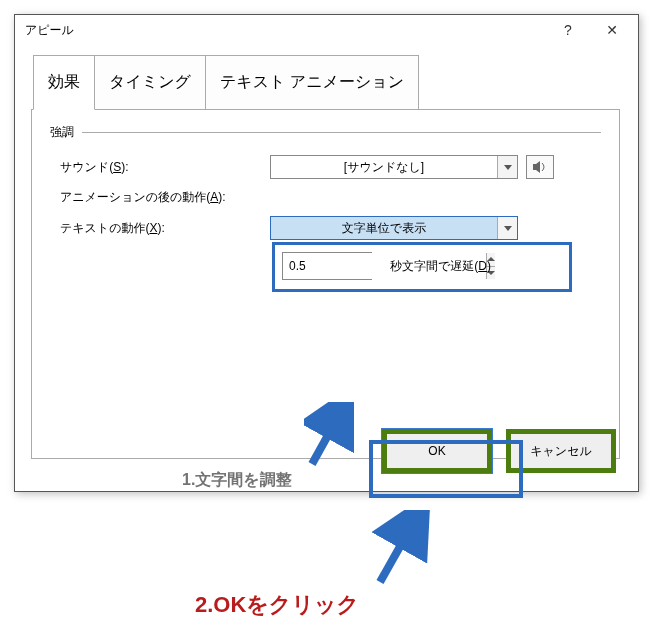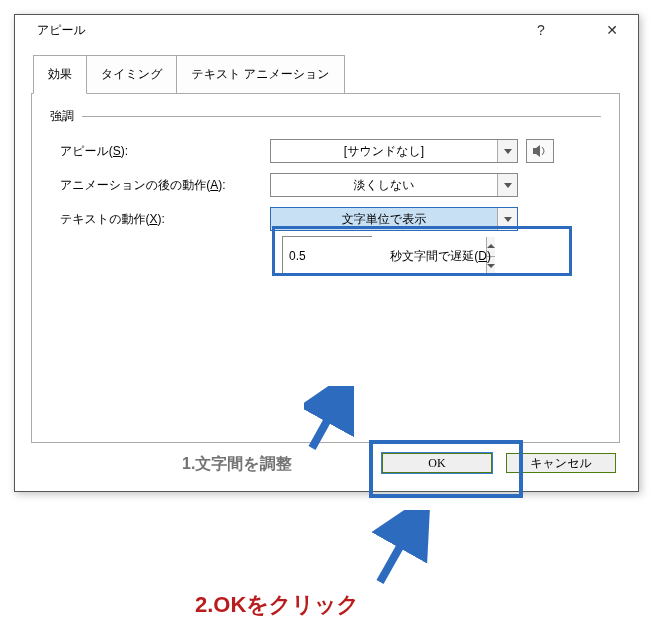--- a/index.html
+++ b/index.html
@@ -20,49 +20,48 @@
     width: 625px;
     height: 478px;
     background: #fff;
     border: 1px solid #555;
     box-shadow: 2px 2px 8px rgba(0,0,0,0.25);
   }
   .titlebar {
     height: 30px;
     display: flex;
     align-items: center;
-    padding: 0 4px 0 22px;
-    background: #fff;
-    gap: 27px;
+    padding: 0 4px 0 10px;
+    background: #fff;
   }
   .titlebar-title {
     flex: 1;
     font-size: 12px;
   }
   .titlebar-btn {
     width: 44px;
     height: 28px;
     display: flex;
     align-items: center;
     justify-content: center;
     font-size: 14px;
     color: #333;
   }
   .tabs {
     display: flex;
     margin: 10px 10px 0 18px;
     position: relative;
   }
   .tab {
-    padding: 10px 14px;
+    padding: 16px 14px;
     border: 1px solid #aaa;
     background: #fff;
     margin-right: 0;
     position: relative;
-    font-size: 12px;
+    font-size: 16px;
   }
   .tab.active {
     border-bottom: 1px solid #fff;
     z-index: 2;
   }
   .tab.inactive {
     border-left: none;
     background: #fdfdfd;
     text-align: center;
   }
@@ -139,21 +138,21 @@
   }
   .spinner-row {
     position: absolute;
     left: 250px;
     top: 142px;
     display: flex;
     align-items: center;
   }
   .spinner {
     width: 90px;
-    height: 40px;
+    height: 28px;
     border: 1px solid #888;
     display: flex;
     background: #fff;
     gap: 36px;
   }
   .spinner-input {
     flex: 1;
     border: none;
     padding: 0 6px;
     font-size: 12px;
@@ -190,28 +189,27 @@
   }
   .button-row {
     position: absolute;
     bottom: 18px;
     right: 22px;
     display: flex;
     gap: 14px;
   }
   .dlg-btn {
     width: 110px;
-    height: 20px;
-    border: 1px solid #4d7c0f;
+    height: 44px;
+    border: 5px solid #4d7c0f;
     background: #efefef;
     font-size: 12px;
     display: flex;
     align-items: center;
     justify-content: center;
-    font-family: Liberation Serif, serif;
   }
   .dlg-btn.primary {
     outline: 1px solid #3a7bd5;
   }
   .highlight-ok {
     position: absolute;
     left: 354px;
     top: 425px;
     width: 154px;
     height: 58px;
@@ -261,49 +259,41 @@
   </div>
 
   <div class="tab-panel">
     <div class="group-label-row">
       <span class="group-label">強調</span>
       <div class="group-line"></div>
     </div>
 
     <div class="form-row">
       <div class="form-label">
-        <span>アピール(</span><span class="underline">S</span><span>):</span>
+        <span>サウンド(</span><span class="underline">S</span><span>):</span>
       </div>
       <div class="combo">
         <span class="combo-text">[サウンドなし]</span>
         <div class="combo-arrow">
           <svg width="8" height="5">
               <polygon points="0,0 8,0 4,5" fill="#555"></polygon>
             </svg>
         </div>
       </div>
       <div class="play-btn">
         <svg width="14" height="12">
           <polygon points="0,3 3,3 7,0 7,12 3,9 0,9" fill="#666"></polygon>
           <path d="M9 2 Q13 6 9 10" stroke="#666" fill="none" stroke-width="1"></path>
         </svg>
       </div>
     </div>
 
     <div class="form-row">
       <div class="form-label">
         <span>アニメーションの後の動作(</span><span class="underline">A</span><span>):</span>
-      </div>
-      <div class="combo">
-        <span class="combo-text">淡くしない</span>
-        <div class="combo-arrow">
-          <svg width="8" height="5">
-              <polygon points="0,0 8,0 4,5" fill="#555"></polygon>
-            </svg>
-        </div>
       </div>
     </div>
 
     <div class="form-row">
       <div class="form-label">
         <span>テキストの動作(</span><span class="underline">X</span><span>):</span>
       </div>
       <div class="combo selected">
         <span class="combo-text">文字単位で表示</span>
         <div class="combo-arrow">

